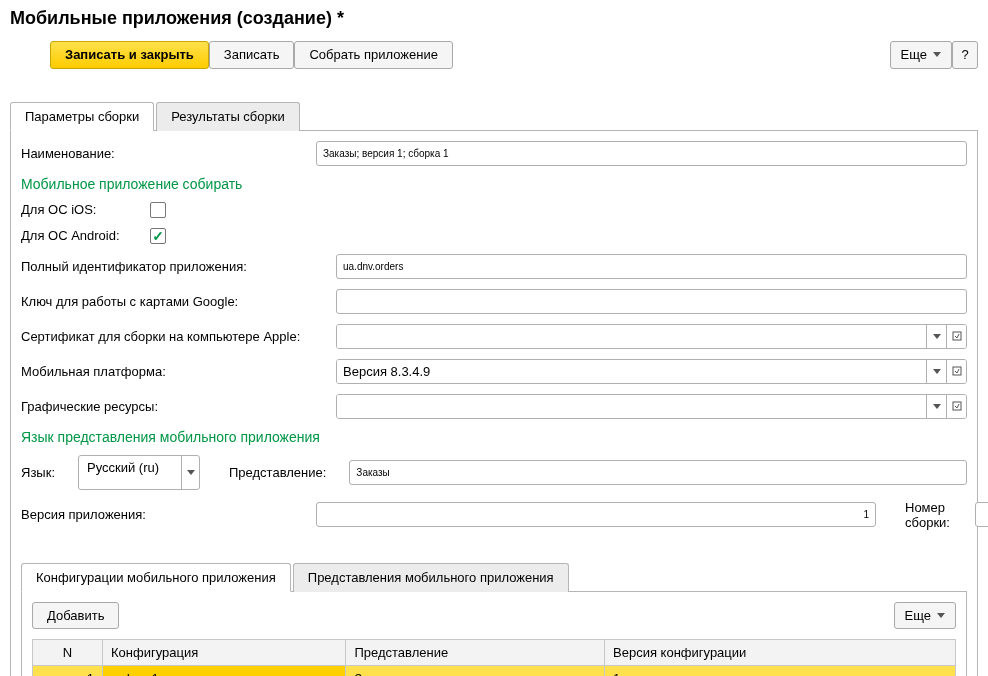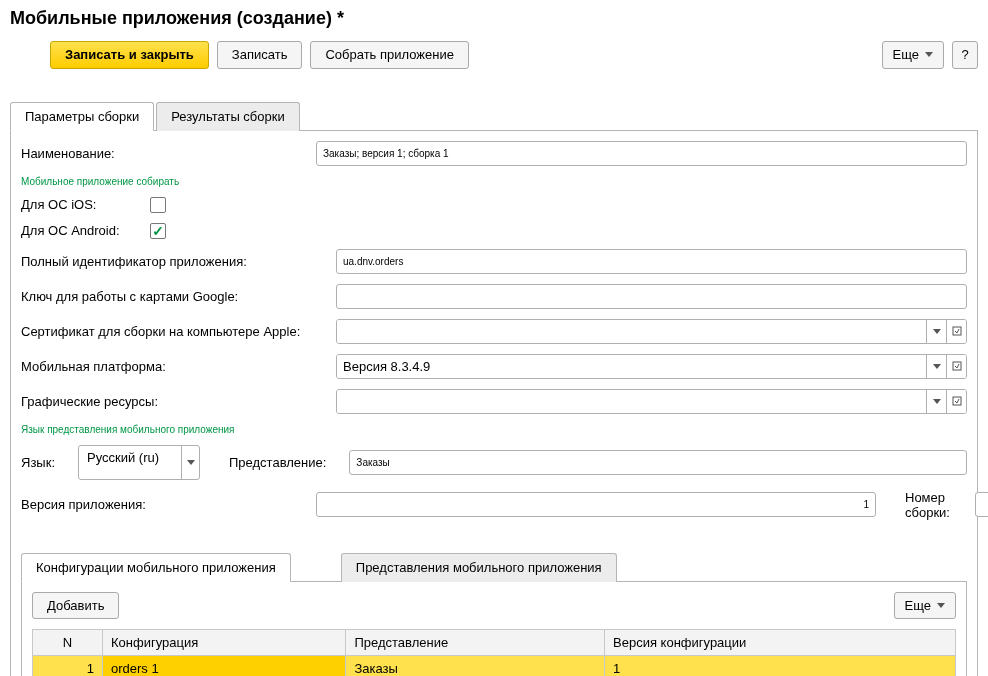--- a/index.html
+++ b/index.html
@@ -12,21 +12,20 @@
     padding: 8px 10px;
   }
   h1.page-title {
     font-size: 18px;
     font-weight: bold;
     margin: 0 0 12px 0;
   }
   .toolbar {
     display: flex;
     align-items: center;
-    gap: 8px;
     margin-bottom: 14px;
     padding-left: 40px;
   }
   .btn {
     padding: 5px 14px;
     border: 1px solid #a9a9a9;
     border-radius: 3px;
     background: #f5f5f5;
     cursor: pointer;
     font-size: 13px;
@@ -132,21 +131,21 @@
     content: "";
     width: 0; height: 0;
     border-left: 4px solid transparent;
     border-right: 4px solid transparent;
     border-top: 5px solid #555;
   }
   .ext-btn.open svg { width: 10px; height: 10px; }
 
   .section-h {
     color: #009646;
-    font-size: 10px;
+    font-size: 14px;
     margin: 6px 0 10px 0;
   }
 
   .chk {
     width: 16px; height: 16px;
     border: 1px solid #777;
     border-radius: 2px;
     display: inline-flex;
     align-items: center;
     justify-content: center;
@@ -175,21 +174,21 @@
   }
   .lang-select .ext-btn {
     width: 18px;
     border-left: 1px solid #b0b0b0;
     display: flex;
     align-items: center;
     justify-content: center;
     cursor: pointer;
   }
 
-  .nested-tabs .tabstrip { border-bottom: 1px solid #b5b5b5; gap: 48px; }
+  .nested-tabs .tabstrip { border-bottom: 1px solid #b5b5b5; }
   .nested-panel {
     border: 1px solid #b5b5b5;
     border-top: none;
     padding: 10px;
   }
   .nested-toolbar {
     display: flex;
     align-items: center;
     gap: 8px;
     margin-bottom: 10px;

